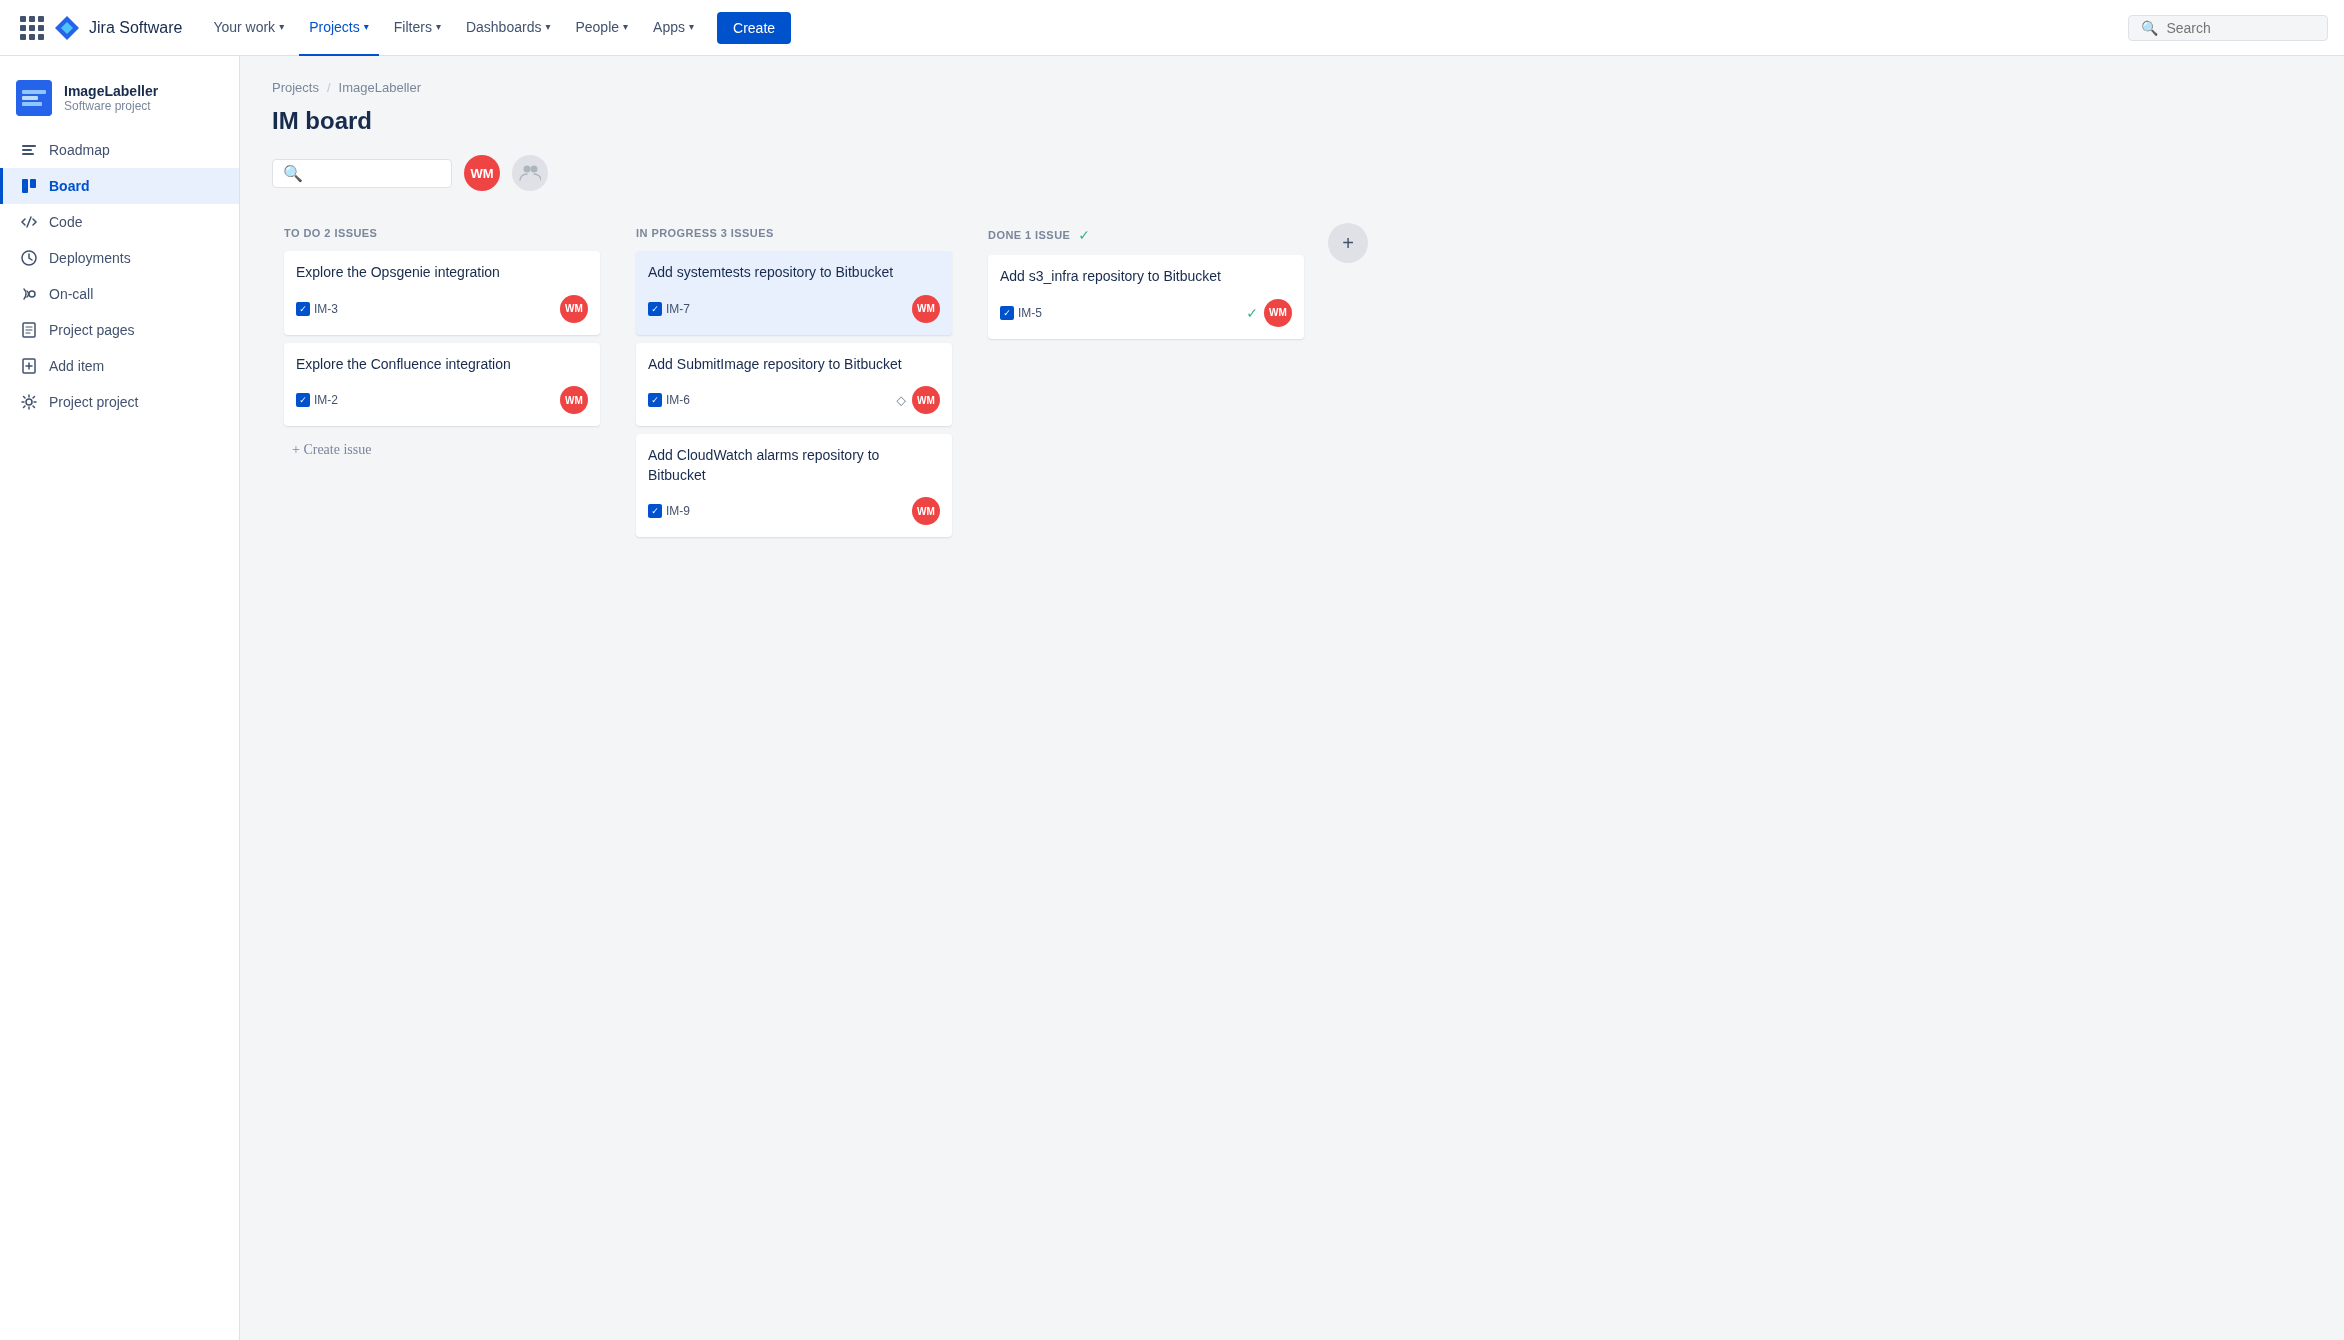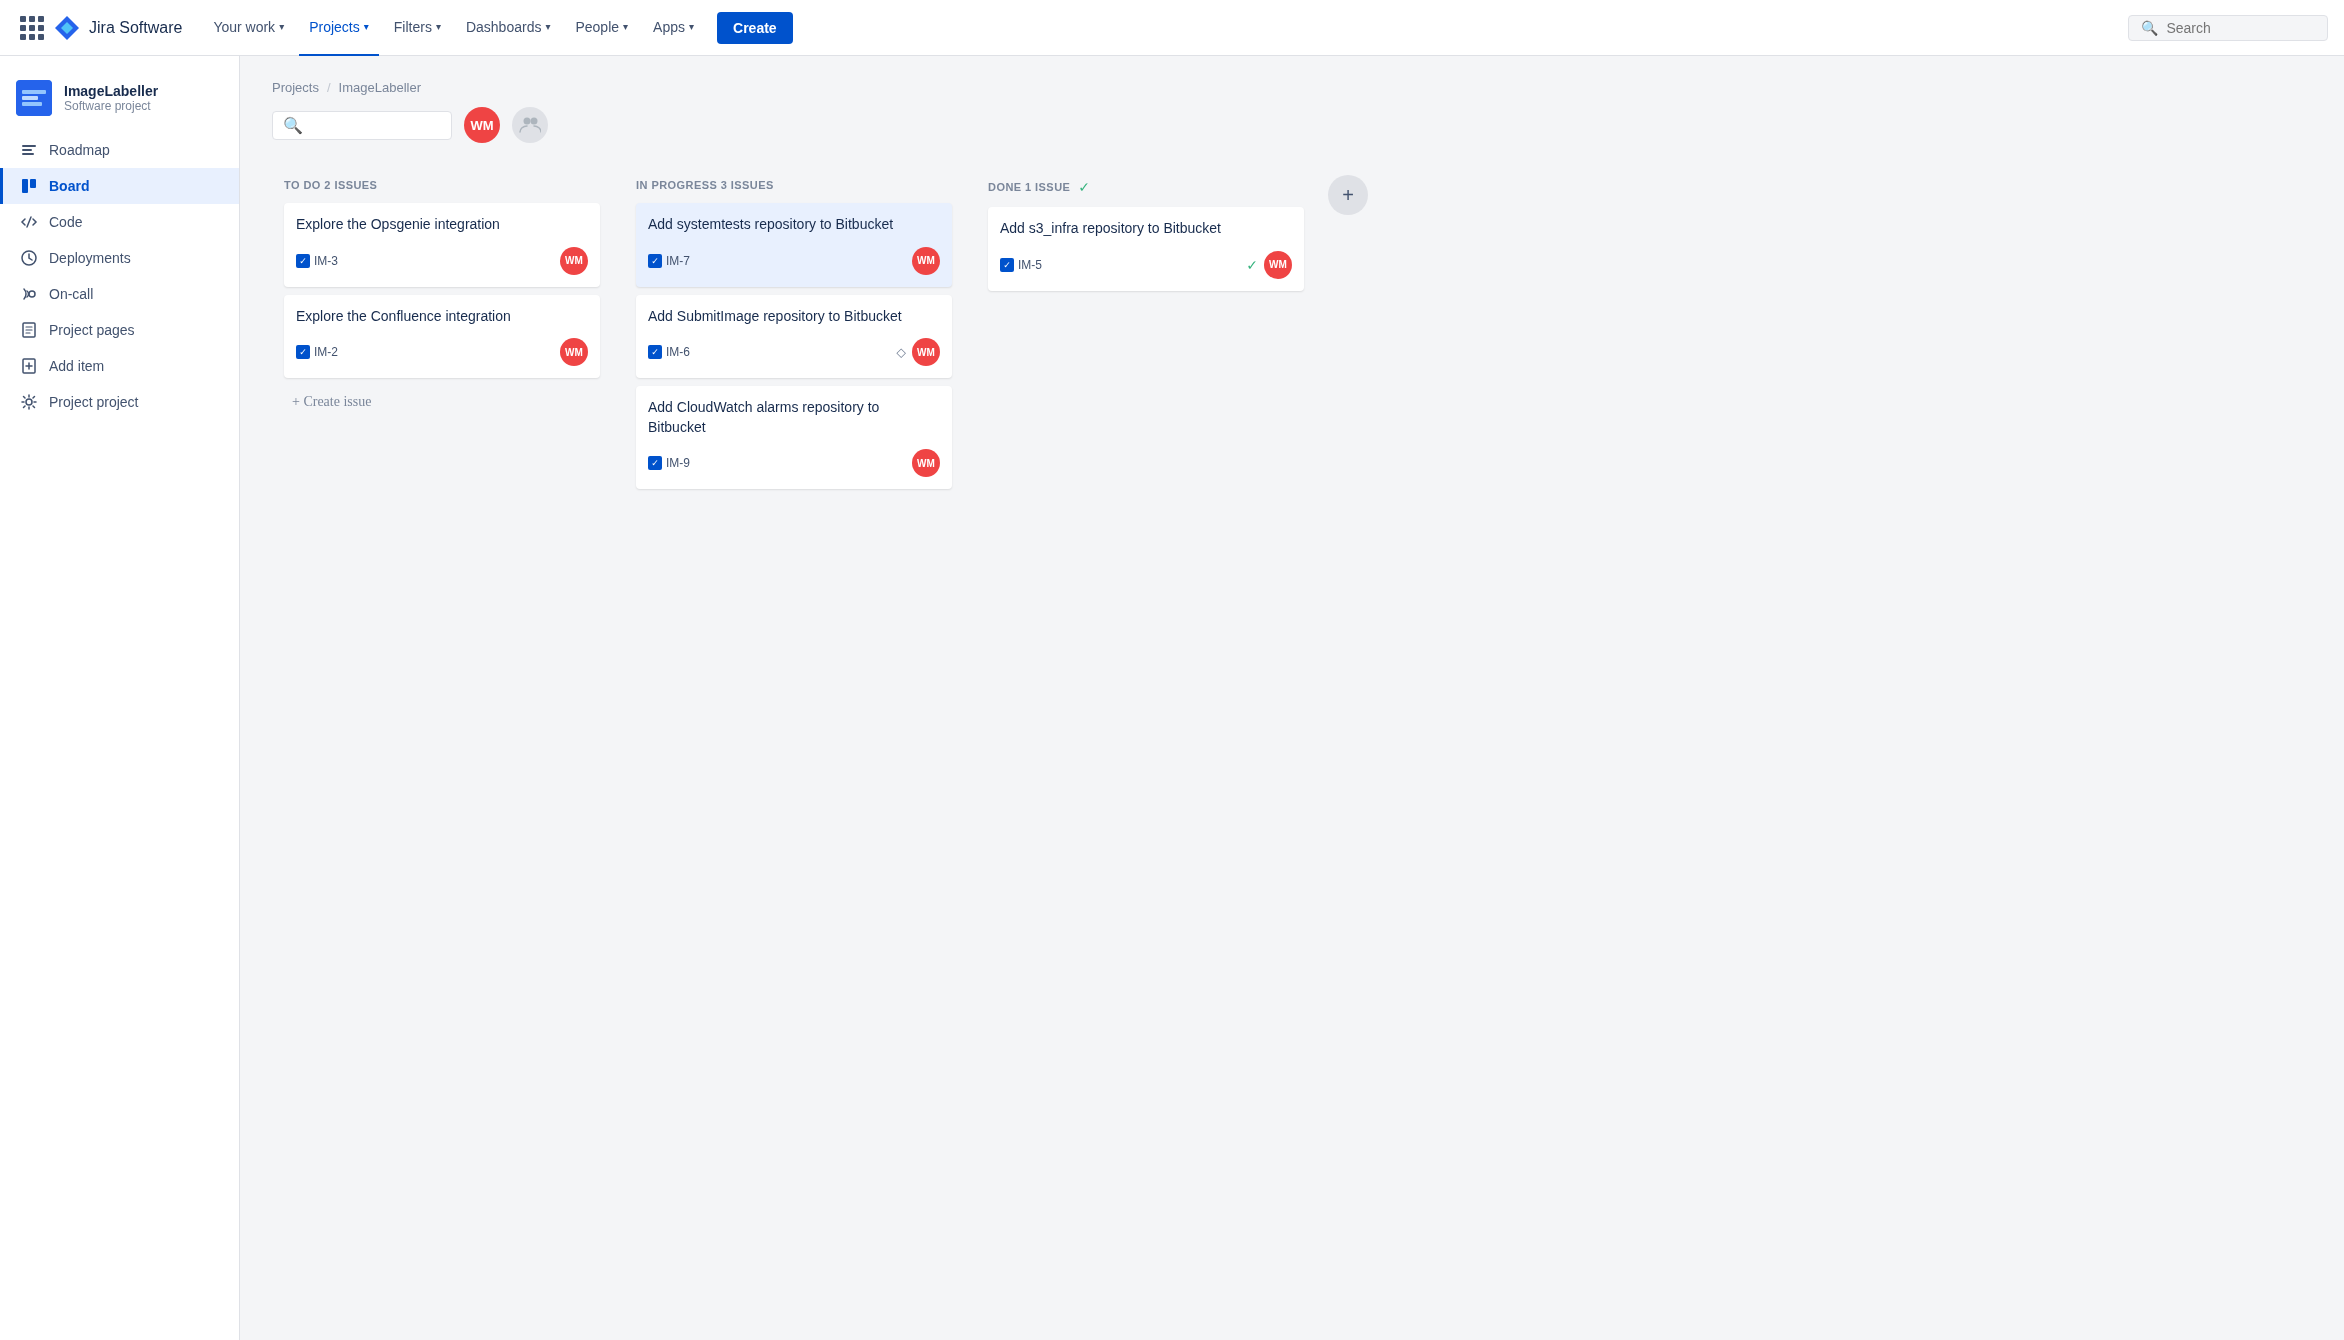--- a/index.html
+++ b/index.html
@@ -13,21 +13,21 @@
     }
     .topnav-grid { display: flex; align-items: center; width: 100%; gap: 5px; }
     .apps-icon { width: 32px; height: 32px; display: flex; align-items: center; justify-content: center; cursor: pointer; border-radius: 4px; }
     .apps-dots { display: grid; grid-template-columns: repeat(3, 6px); gap: 3px; }
     .apps-dots span { width: 6px; height: 6px; background: #42526e; border-radius: 1px; }
     .logo { display: flex; align-items: center; gap: 8px; margin-right: 16px; text-decoration: none; color: #172b4d; }
     .logo-diamond { width: 28px; height: 28px; }
     .nav-item { padding: 0 10px; height: 56px; display: flex; align-items: center; gap: 4px; cursor: pointer; font-size: 14px; color: #42526e; text-decoration: none; border-bottom: 2px solid transparent; white-space: nowrap; }
     .nav-item.active { color: #0052cc; border-bottom: 2px solid #0052cc; }
     .nav-chevron { font-size: 10px; }
-    .create-btn { background: #0052cc; color: #fff; border: none; border-radius: 4px; padding: 0 16px; height: 32px; font-size: 14px; font-weight: 700; cursor: pointer; margin-left: 8px; }
+    .create-btn { background: #0052cc; color: #fff; border: none; border-radius: 4px; padding: 0 16px; height: 32px; font-size: 14px; font-weight: 400; cursor: pointer; margin-left: 8px; }
     .topnav-right { margin-left: auto; display: flex; align-items: center; gap: 8px; }
     .search-box { display: flex; align-items: center; gap: 8px; border: 1px solid #dfe1e6; border-radius: 4px; padding: 4px 12px; background: #f4f5f7; cursor: text; width: 200px; }
     .search-box input { border: none; background: transparent; outline: none; font-size: 14px; color: #172b4d; width: 100%; }
     .search-icon-sm { color: #7a869a; font-size: 14px; }
 
     
     .layout { display: flex; padding-top: 56px; min-height: 100vh; }
 
     
     .sidebar { width: 240px; background: #fff; border-right: 1px solid #dfe1e6; padding: 16px 0; flex-shrink: 0; min-height: calc(100vh - 56px); }
@@ -230,20 +230,21 @@
     </ul>
   </aside>
 
   <main class="main">
     <div class="breadcrumb">
       <a href="#">Projects</a>
       <span class="breadcrumb-sep">/</span>
       <a href="#">ImageLabeller</a>
     </div>
 
+    <h1 class="page-title">IM board</h1>
 
     <div class="board-toolbar">
       <div class="board-search">
         <span>🔍</span>
         <input type="text" style="">
       </div>
       <div class="avatar-wm">WM</div>
       <div class="avatar-group">
         <svg width="22" height="22" viewBox="0 0 22 22" fill="none">
           <circle cx="8" cy="7" r="3.5" fill="#adb5bd"></circle>

